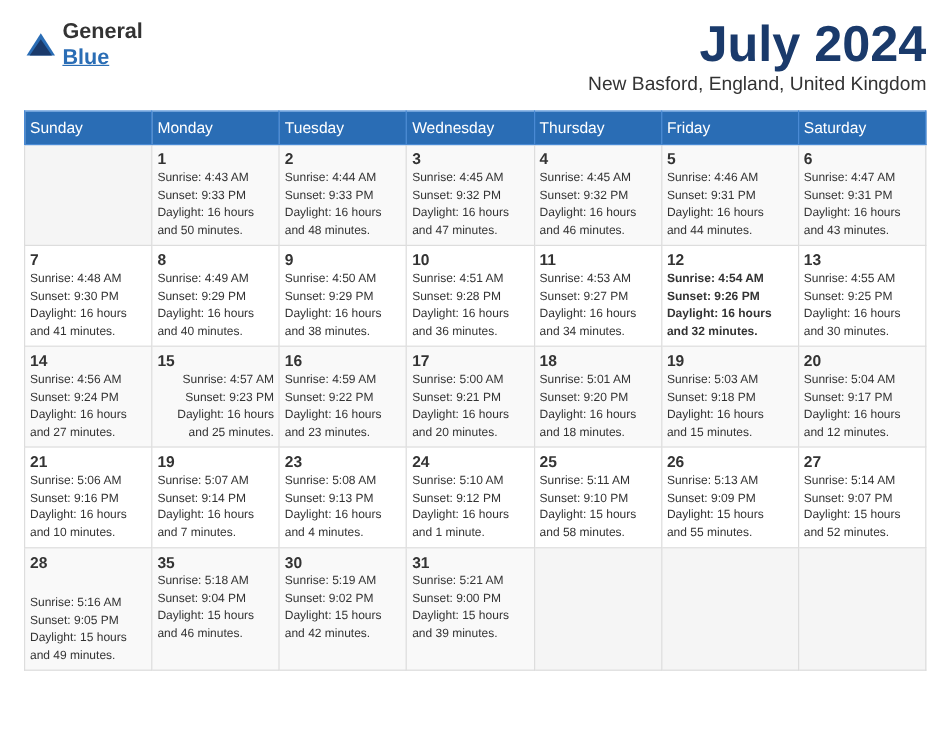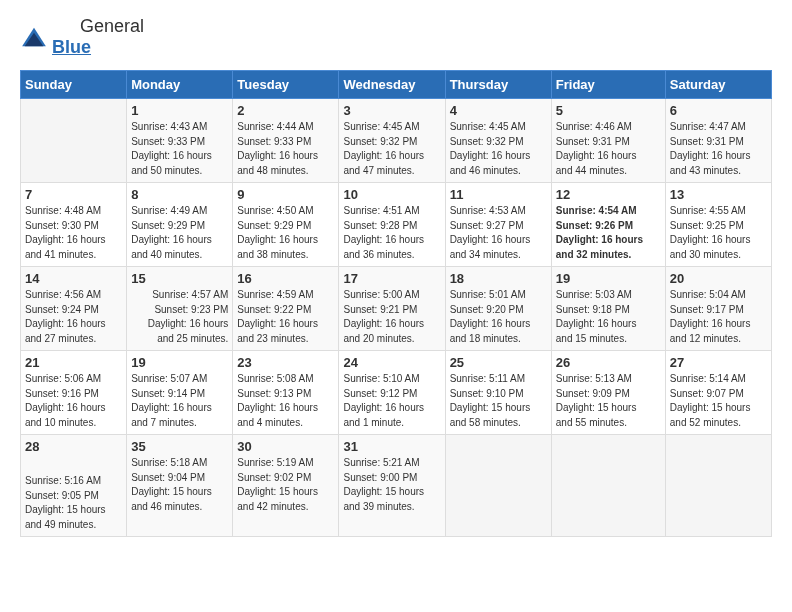--- a/index.html
+++ b/index.html
@@ -45,21 +45,21 @@
       font-size: 10.5px;
     }
     thead tr {
       background-color: #2a6db5;
       color: #fff;
     }
     thead th {
       padding: 6px 4px;
       text-align: left;
       font-size: 13px;
-      font-weight: bold;
+      font-weight: normal;
       border: 1px solid #4a8ad4;
     }
     tbody tr {
       border-bottom: 1px solid #ccc;
     }
     tbody td {
       padding: 4px 4px;
       vertical-align: top;
       border: 1px solid #ddd;
       min-height: 80px;
@@ -87,23 +87,27 @@
 </head>
 <body>
 
 <div class="header-section">
   <div class="logo">
     <svg class="logo-icon" viewBox="0 0 32 26" xmlns="http://www.w3.org/2000/svg">
       <polygon points="16,2 30,24 2,24" fill="#2a6db5"></polygon>
       <polygon points="16,8 27,24 5,24" fill="#1a3a6b"></polygon>
     </svg>
     <div>
-      <span style="font-size:18px;font-weight:normal;color:#333;margin-left:28px;">General</span><br>
+      <span style="font-size:18px;font-weight:bold;color:#333;">General</span><br>
       <span style="font-size:18px;font-weight:bold;color:#2a6db5;text-decoration:underline;">Blue</span>
     </div>
+  </div>
+  <div class="title-section">
+    <div class="month-title">July 2024</div>
+    <div class="location-title">New Basford, England, United Kingdom</div>
   </div>
 </div>
 
 <table>
   <thead>
     <tr>
     <th>Sunday</th>
         <th>Monday</th>
         <th>Tuesday</th>
         <th>Wednesday</th>

